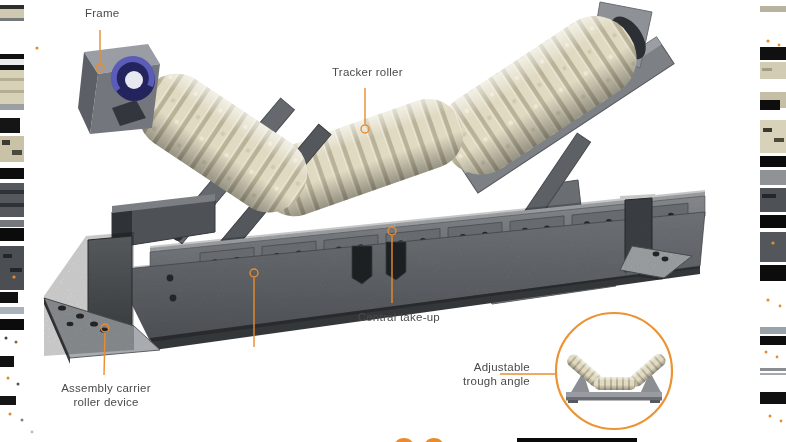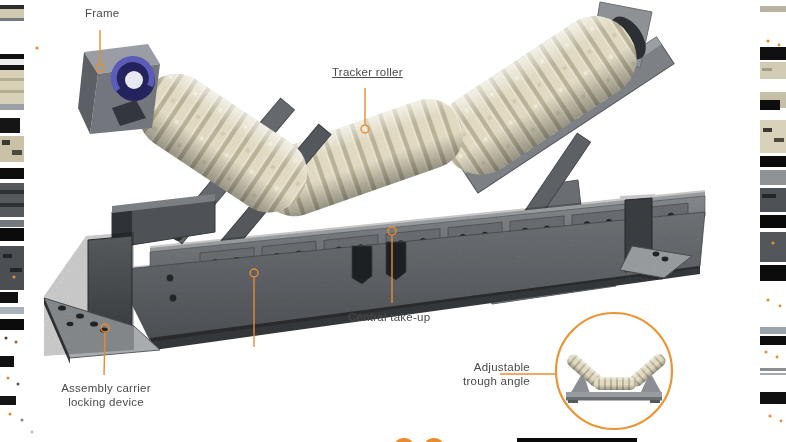--- a/index.html
+++ b/index.html
@@ -2,22 +2,22 @@
 <html><head>
 <meta charset="utf-8">
 <style>
   html,body{margin:0;padding:0;background:#ffffff;}
   .stage{position:relative;width:786px;height:442px;overflow:hidden;background:#fef9c3;
          font-family:"Liberation Sans",sans-serif;}
   .stage svg{position:absolute;left:0;top:0;}
   .callout-label{position:absolute;font-size:11.5px;line-height:14px;color:#4a4a4a;
                  letter-spacing:.25px;}
   #lbl-frame{left:85px;top:6px;}
-  #lbl-tracker{left:332px;top:65px;text-decoration:underline;}
-  #lbl-central{left:348px;top:310px;width:92px;text-align:left;}
+  #lbl-tracker{left:332px;top:65px;}
+  #lbl-central{left:348px;top:310px;width:92px;text-align:right;}
   #lbl-carrier{left:212px;top:354px;width:100px;text-align:center;}
   #lbl-locking{left:56px;top:381px;width:100px;text-align:center;}
   #lbl-trough{left:420px;top:360px;width:74px;text-align:right;margin-left:36px;}
 </style>
 </head>
 <body>
 
 <div class="stage">
 
 <svg width="786" height="442" viewBox="0 0 786 442">
@@ -311,15 +311,15 @@
   </g>
 
   <rect x="517" y="438" width="120" height="4" fill="#0a0a0a"></rect>
   <circle cx="404" cy="449" r="9" fill="none" stroke="#E98C2F" stroke-width="4"></circle>
   <circle cx="434" cy="449" r="9" fill="none" stroke="#E98C2F" stroke-width="4"></circle>
 </svg>
 
   <div class="callout-label" id="lbl-frame">Frame</div>
   <div class="callout-label" id="lbl-tracker">Tracker roller</div>
   <div class="callout-label" id="lbl-central">Central take-up</div>
-  <div class="callout-label" id="lbl-locking">Assembly carrier locking device</div>
+  <div class="callout-label" id="lbl-locking">Assembly carrier roller device</div>
   <div class="callout-label" id="lbl-trough">Adjustable trough angle</div>
 </div>
 
 </body></html>

